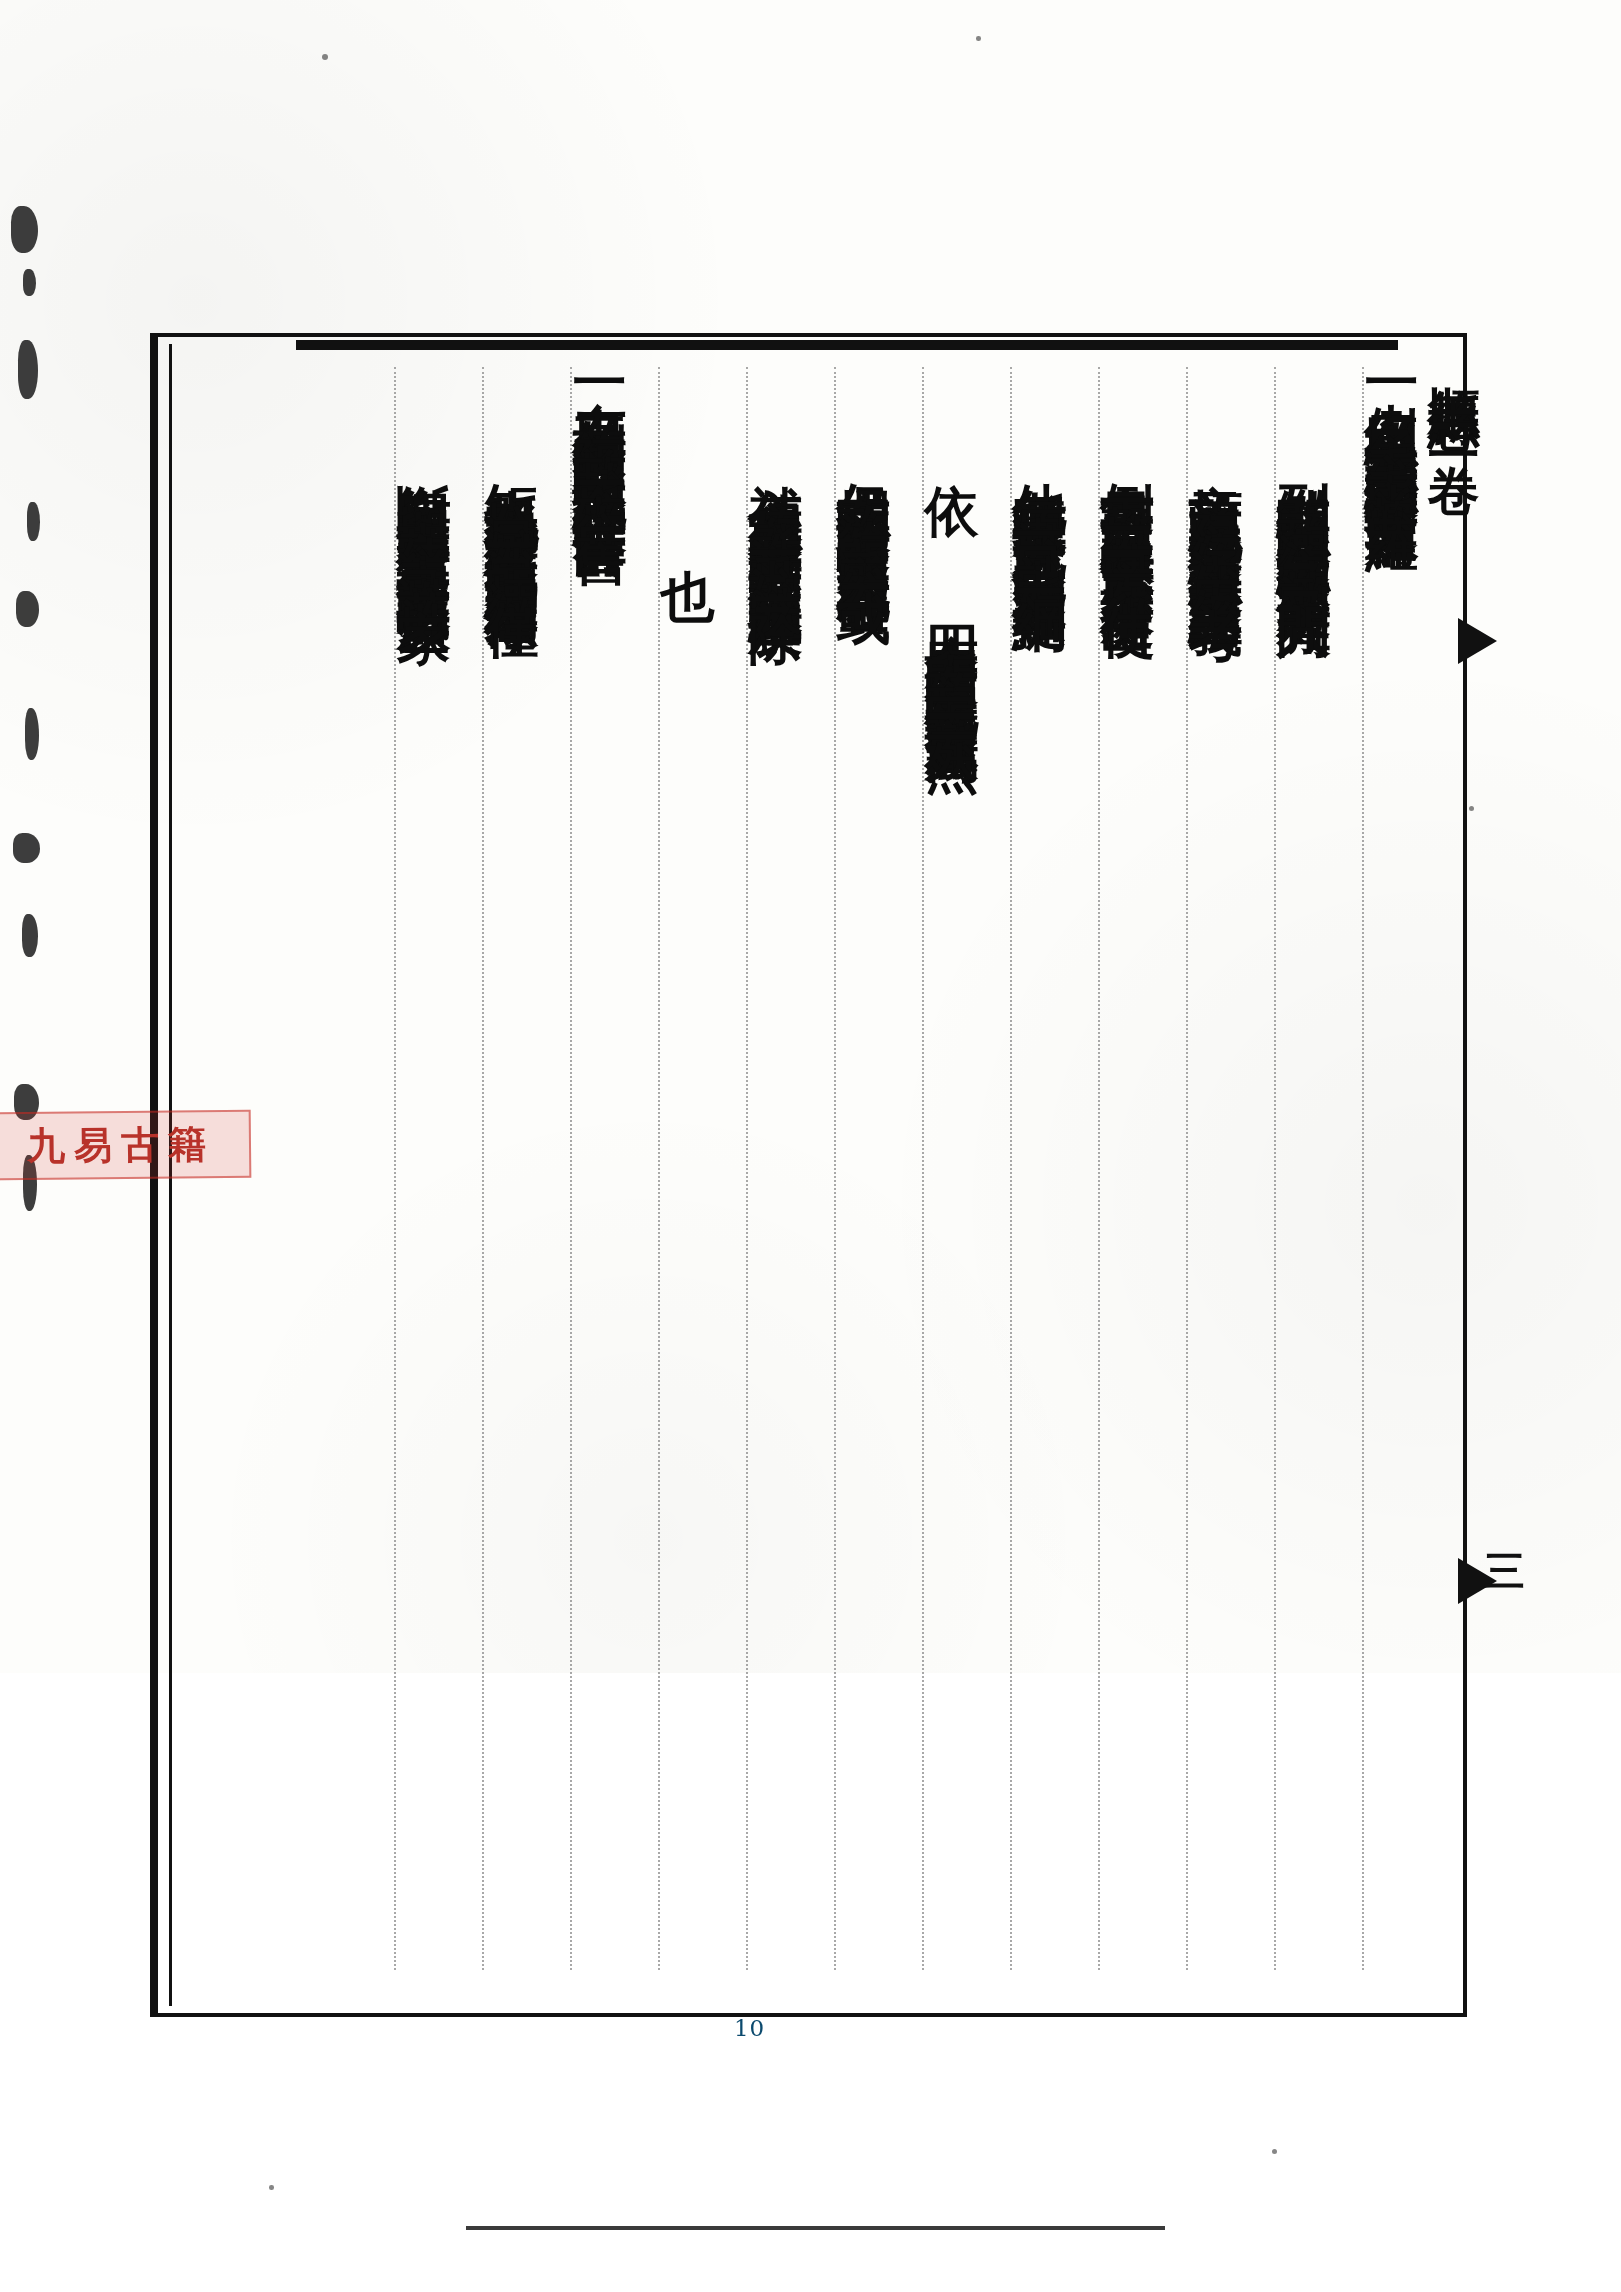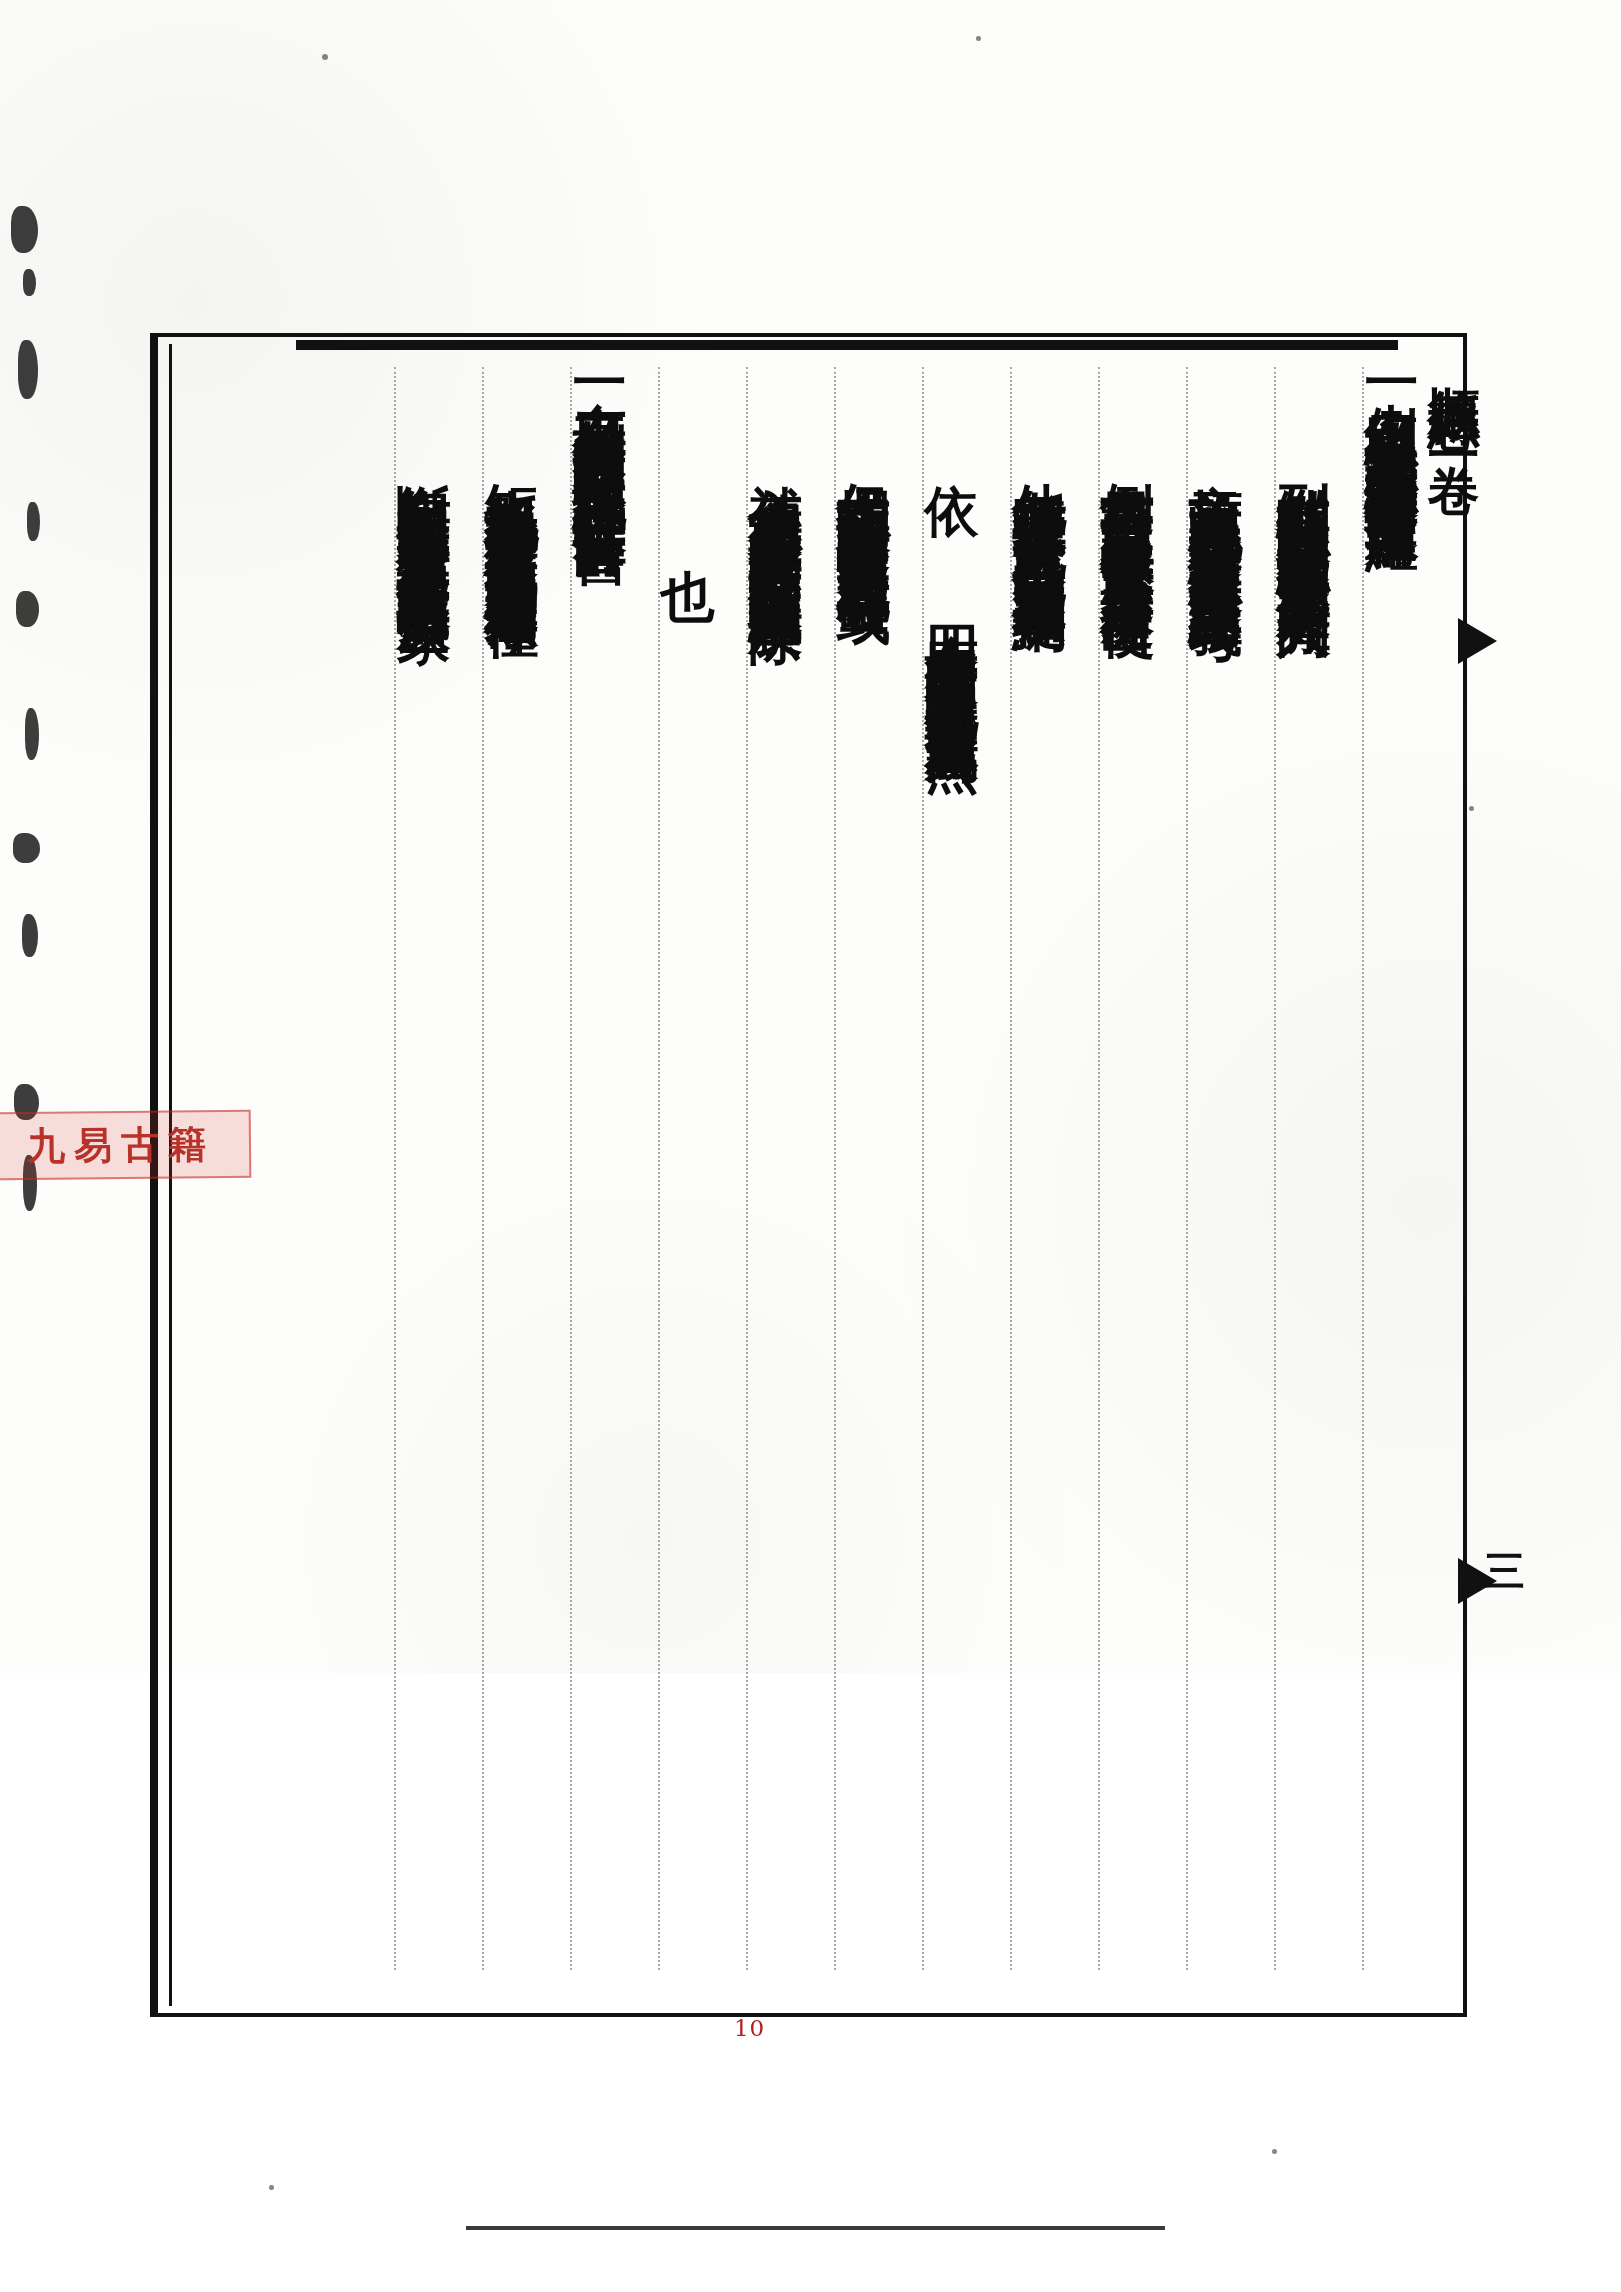--- a/index.html
+++ b/index.html
@@ -186,21 +186,21 @@
     color: #111;
     font-family: "DejaVu Serif", serif;
   }
 
   
   #folio-number {
     position: absolute;
     left: 734px;
     top: 2015px;
     font-size: 23px;
-    color: #b91c1c;
+    color: #0c4a6e;
     font-family: "DejaVu Serif", serif;
     letter-spacing: 0.9px;
   }
 
   
   #bottom-rule {
     position: absolute;
     left: 466px;
     top: 2226px;
     width: 699px;

